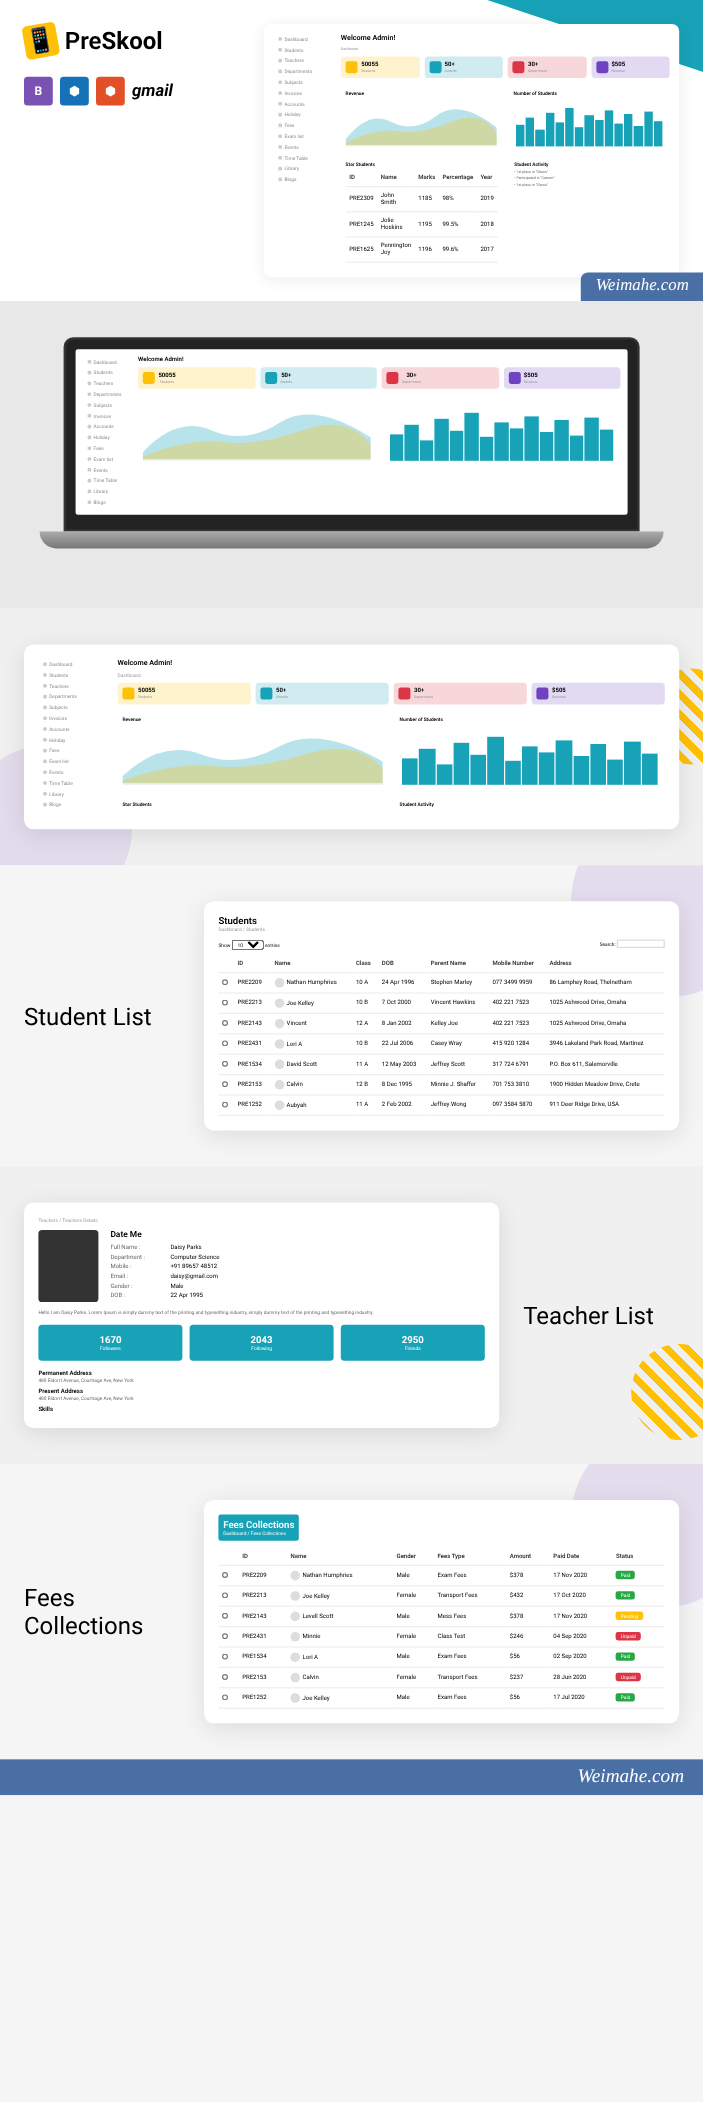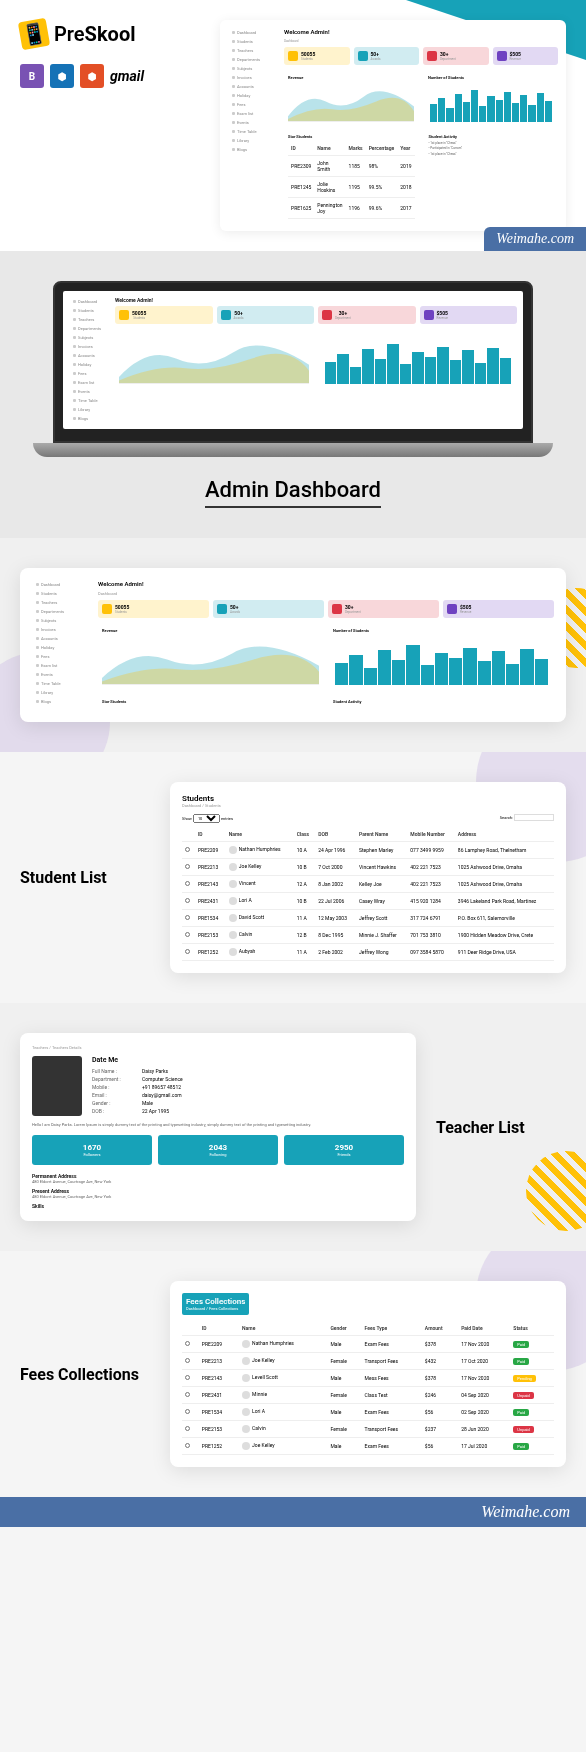--- a/index.html
+++ b/index.html
@@ -35,21 +35,21 @@
 .watermark{position:absolute;bottom:0;right:0;background:#4a6fa5;color:#fff;font-style:italic;font-family:cursive;font-size:14px;padding:4px 12px;border-radius:6px 0 0 0}
 .section{padding:30px 20px;position:relative;overflow:hidden}
 .laptop-section{background:#e8e8e8;text-align:center}
 .laptop{margin:0 auto 20px;width:480px;position:relative}
 .laptop-screen{background:#222;border-radius:8px 8px 0 0;padding:8px 8px 12px;border:2px solid #333}
 .laptop-base{height:14px;background:linear-gradient(180deg,#aaa,#777);border-radius:0 0 40px 40px;margin:0 -20px}
 .section-title{font-size:22px;font-weight:500;text-align:center;border-bottom:2px solid #333;display:inline-block;padding-bottom:4px}
 .circle-decor{position:absolute;border-radius:50%;opacity:0.5}
 .card{background:#fff;border-radius:8px;box-shadow:0 4px 20px rgba(0,0,0,0.1);padding:12px;font-size:6px}
 .split{display:flex;align-items:center;gap:20px}
-.split-label{font-size:16px;font-weight:700;flex:0 0 130px}
+.split-label{font-size:20px;font-weight:400;flex:0 0 130px}
 .table{width:100%;border-collapse:collapse}
 .table th,.table td{padding:4px 3px;text-align:left;border-bottom:0.5px solid #eee;font-size:5px}
 .table th{font-weight:600;color:#333}
 .breadcrumb{font-size:4px;color:#999;margin-bottom:6px}
 .page-h{font-size:8px;font-weight:600}
 .avatar-sm{width:8px;height:8px;border-radius:50%;background:#ddd;display:inline-block;vertical-align:middle;margin-right:2px}
 .teacher-card{display:flex;gap:10px}
 .teacher-photo{width:50px;height:60px;background:#333;border-radius:3px}
 .teacher-info{flex:1;font-size:5px}
 .teacher-info-row{display:flex;margin-bottom:2px}
@@ -294,21 +294,20 @@
                     <div class="bar" style="height: 52%;"></div>
                   </div>
                 </div>
             </div>
           </div>
         </div>
       </div>
     </div>
     <div class="laptop-base"></div>
   </div>
-  <div class="section-title">Admin Dashboard</div>
 </div>
 
 <div class="section" style="background:#f0f0f0">
   <div class="circle-decor" style="width:140px;height:140px;background:#d4c5e8;bottom:-40px;left:-30px"></div>
   <div class="yellow-stripes" style="top:50px;right:-30px"></div>
   <div class="card" style="position:relative;z-index:1">
     <div class="dash-layout">
       <div class="sidebar" style="width:60px" id="sb3">
           <div class="sidebar-item">Dashboard</div>
           <div class="sidebar-item">Students</div>

